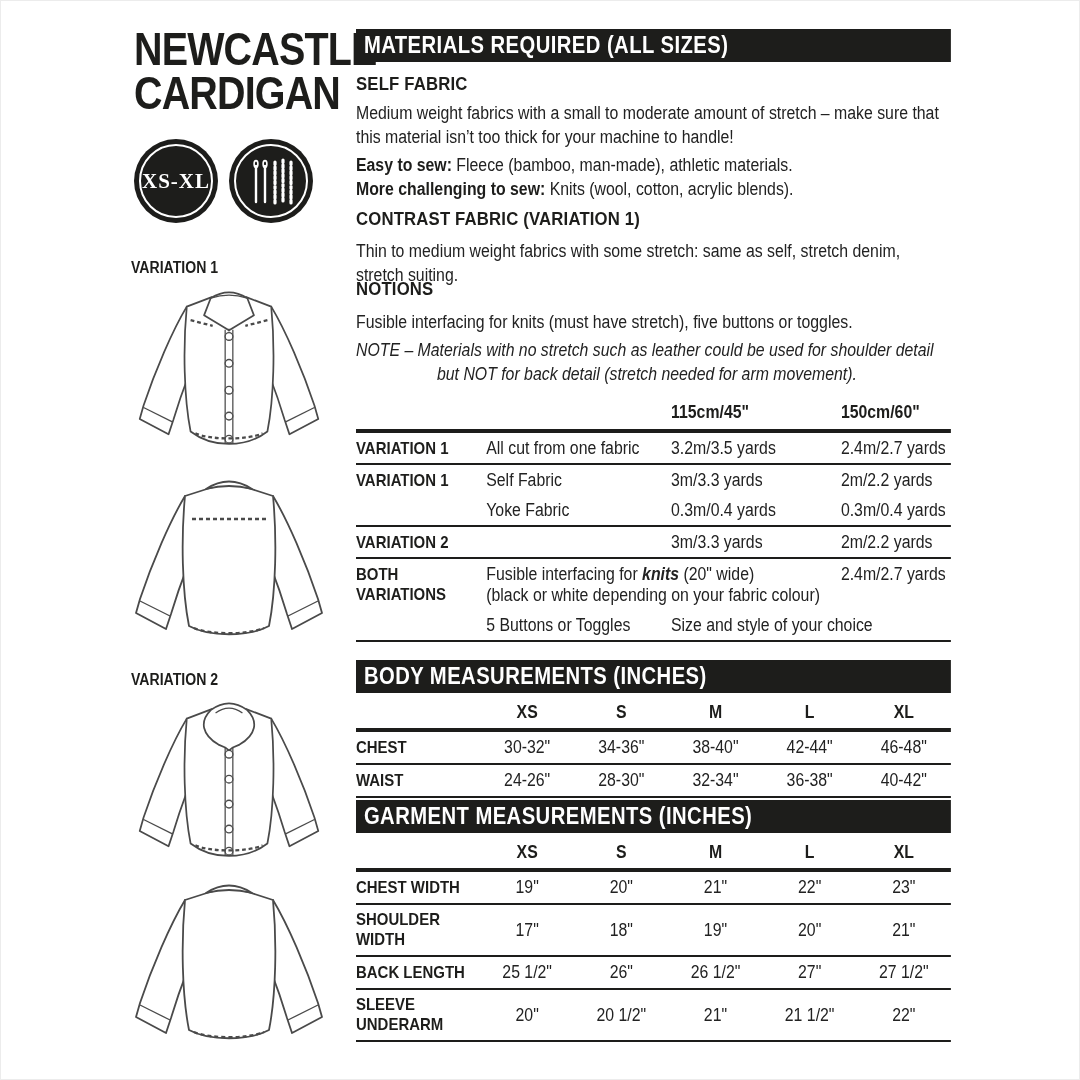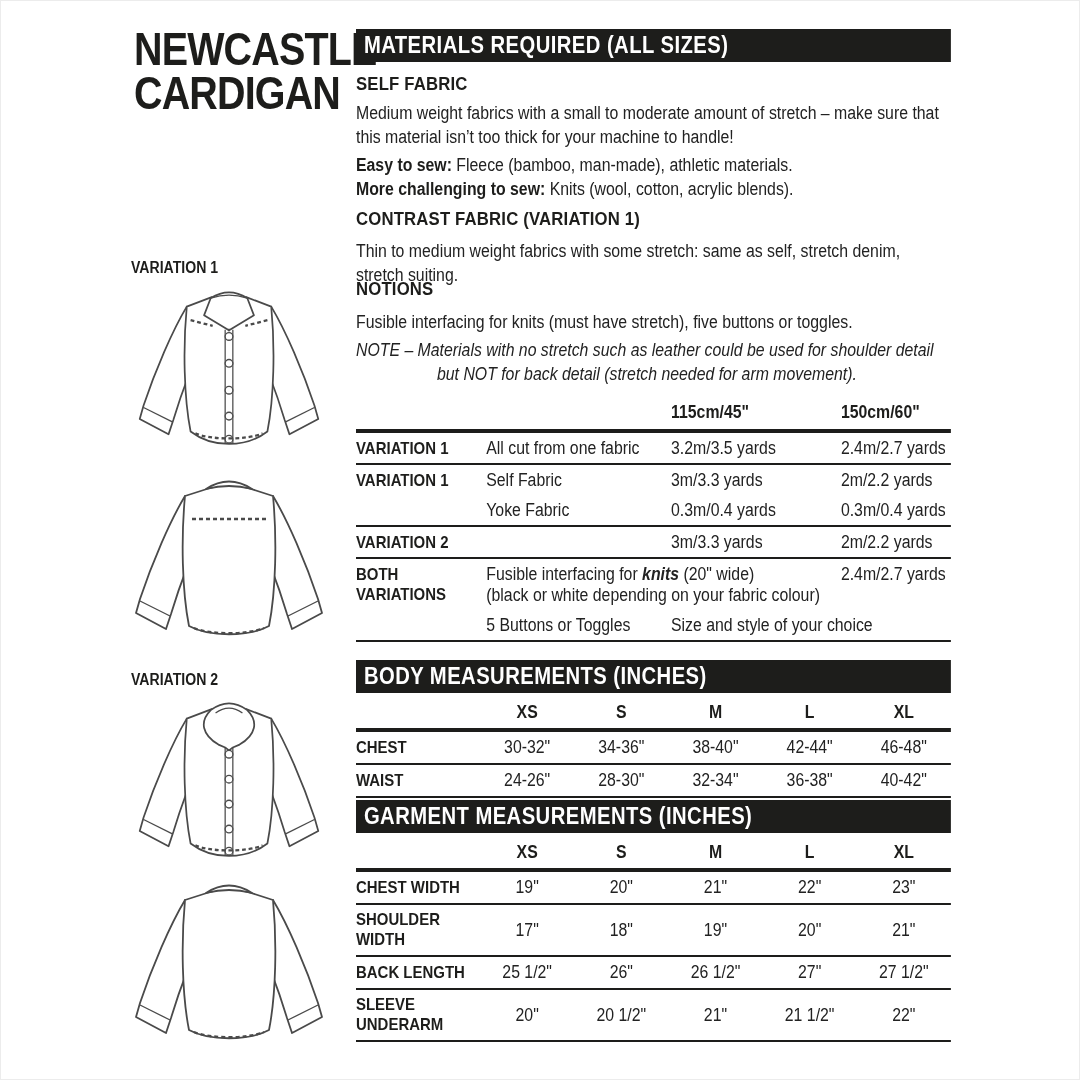--- a/index.html
+++ b/index.html
@@ -71,20 +71,38 @@
 </head>
 <body>
 
 <div class="page">
 
   <div class="brand">
     <span class="line">NEWCASTLE</span>
     <span class="line">CARDIGAN</span>
   </div>
 
+  <div class="badges">
+    <div class="badge">
+      <span class="size-text">XS-XL</span>
+    </div>
+    <div class="badge">
+      <svg width="84" height="84" viewBox="0 0 84 84">
+        <g stroke="#ffffff" fill="none" stroke-linecap="round">
+          <line x1="27" y1="27" x2="27" y2="63" stroke-width="2.4"></line>
+          <ellipse cx="27" cy="25" rx="1.9" ry="3.4" stroke-width="1.6"></ellipse>
+          <line x1="36" y1="27" x2="36" y2="63" stroke-width="2.4"></line>
+          <ellipse cx="36" cy="25" rx="1.9" ry="3.4" stroke-width="1.6"></ellipse>
+          <line x1="46" y1="23" x2="46" y2="64" stroke-width="3.2" stroke-dasharray="2.6 2.2"></line>
+          <line x1="54" y1="21" x2="54" y2="64" stroke-width="3.2" stroke-dasharray="2.6 2.2"></line>
+          <line x1="62" y1="23" x2="62" y2="64" stroke-width="3.2" stroke-dasharray="2.6 2.2"></line>
+        </g>
+      </svg>
+    </div>
+  </div>
 
   <div class="var-label" style="top:258px;">VARIATION 1</div>
 
   <svg class="drawing" style="top:274px;" viewBox="0 0 230 200">
     <path class="ln" d="M71 33 C 56 58 38 100 26 136 L 22 150 L 52 166 L 57 151 C 67 118 78 90 90 66 L 90 46 Z"></path>
     <path class="thin" d="M26 138 L 56 153"></path>
     <path class="ln" d="M159 33 C 174 58 192 100 204 136 L 208 150 L 178 166 L 173 151 C 163 118 152 90 140 66 L 140 46 Z"></path>
     <path class="thin" d="M204 138 L 174 153"></path>
     <path class="ln" d="M71 33 C 67 75 68 128 75 163 C 88 173 103 176 115 176 C 127 176 142 173 155 163 C 162 128 163 75 159 33 L 133 23 L 115 58 L 97 23 Z"></path>
     <path class="thin" d="M111 57 L 111 176 M 119 57 L 119 176"></path>

